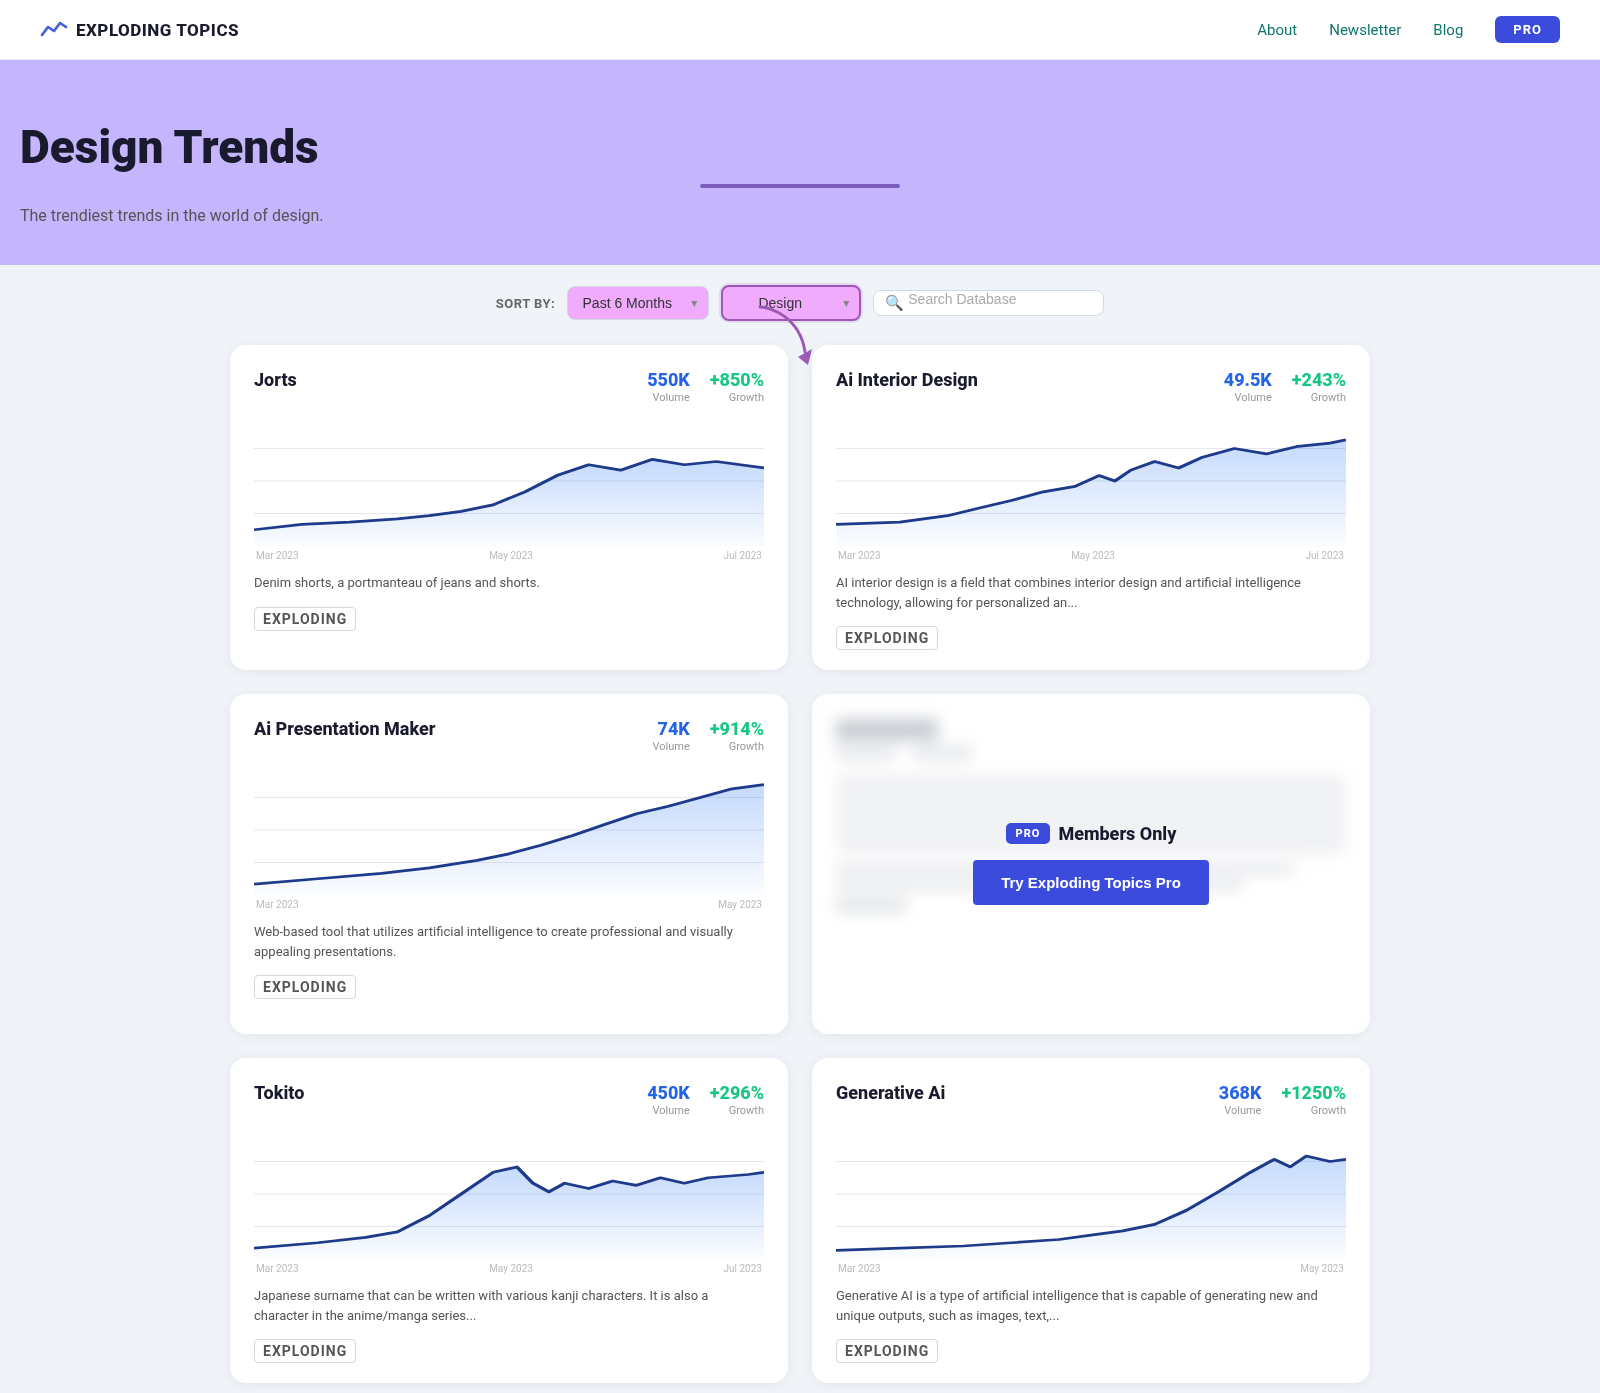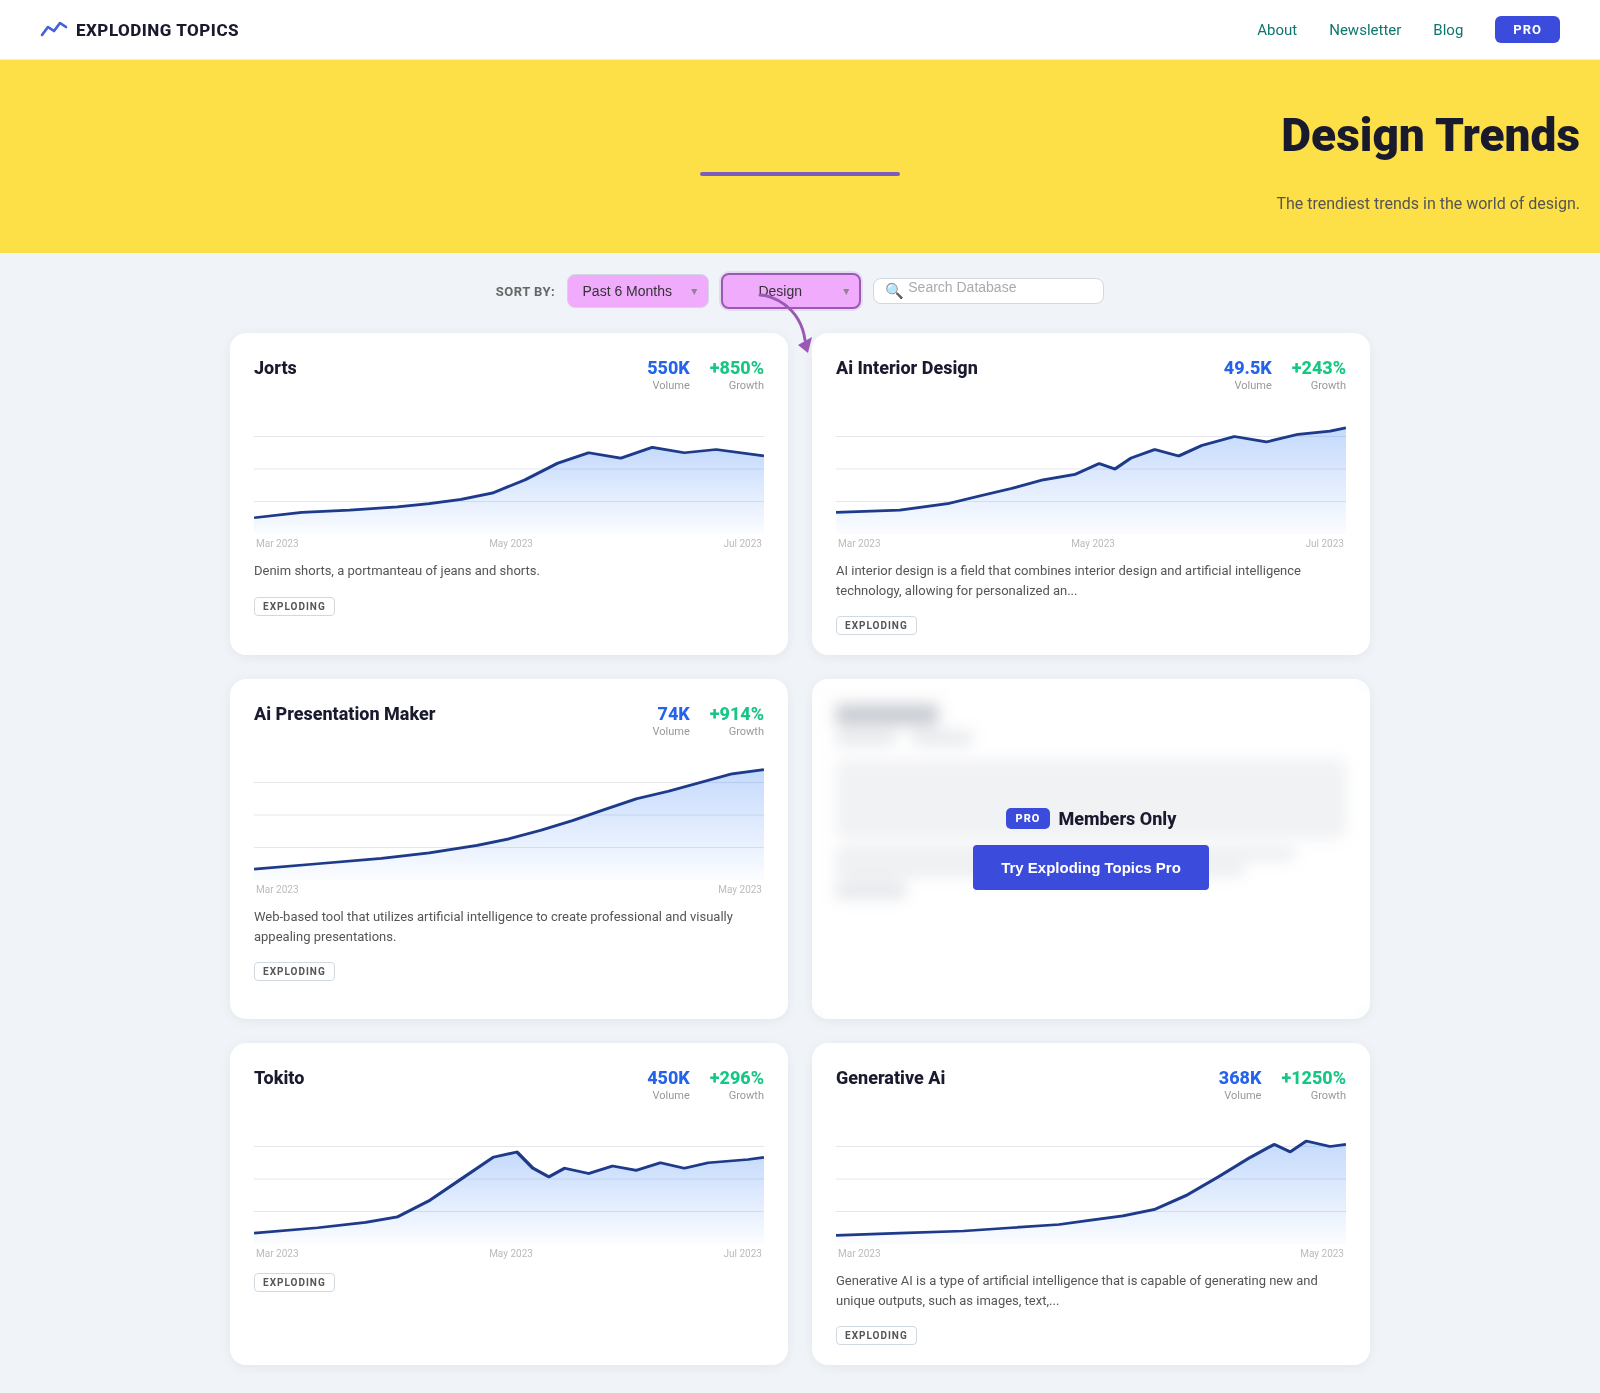--- a/index.html
+++ b/index.html
@@ -54,23 +54,23 @@
       font-weight: 700;
       font-size: 13px;
       padding: 6px 18px;
       border-radius: 6px;
       letter-spacing: 1px;
       cursor: pointer;
     }
 
     
     .hero {
-      background: #fde047;
-      text-align: right;
-      padding: 48px 20px 40px;
+      background: #c4b5fd;
+      text-align: left;
+      padding: 60px 20px 40px;
     }
     .hero-title {
       font-size: 46px;
       font-weight: 900;
       color: #1a1a2e;
       margin-bottom: 10px;
     }
     .hero-underline {
       width: 200px;
       height: 4px;
@@ -216,21 +216,21 @@
     .card-desc {
       font-size: 13px;
       color: #555;
       line-height: 1.5;
       margin-bottom: 14px;
     }
 
     
     .badge {
       display: inline-block;
-      font-size: 10px;
+      font-size: 14px;
       font-weight: 700;
       letter-spacing: 1px;
       border: 1.5px solid #d1d9e0;
       border-radius: 4px;
       padding: 3px 8px;
       color: #555;
     }
 
     
     .card-pro {
@@ -521,20 +521,21 @@
         <line x1="0" y1="90" x2="320" y2="90" stroke="#e5e7eb" stroke-width="1"></line>
         <path d="M0,110 L40,105 L70,100 L90,95 L110,80 L130,60 L150,40 L165,35 L175,50 L185,58 L195,50 L210,55 L225,48 L240,52 L255,45 L270,50 L285,45 L310,42 L320,40 L320,120 L0,120 Z" fill="url(#grad5)"></path>
         <path d="M0,110 L40,105 L70,100 L90,95 L110,80 L130,60 L150,40 L165,35 L175,50 L185,58 L195,50 L210,55 L225,48 L240,52 L255,45 L270,50 L285,45 L310,42 L320,40" stroke="#1e3a8a" stroke-width="2.5" fill="none" stroke-linejoin="round"></path>
       </svg>
     </div>
     <div class="chart-x-labels">
       <span class="chart-x-label">Mar 2023</span>
       <span class="chart-x-label">May 2023</span>
       <span class="chart-x-label">Jul 2023</span>
     </div>
+    <p class="card-desc">Japanese surname that can be written with various kanji characters. It is also a character in the anime/manga series...</p>
     <span class="badge">EXPLODING</span>
   </div>
 
   <div class="card">
     <div class="card-header">
       <span class="card-title">Generative Ai</span>
       <div class="card-metrics">
         <div class="metric-col">
           <span class="metric-value blue">368K</span>
           <span class="metric-label">Volume</span>

